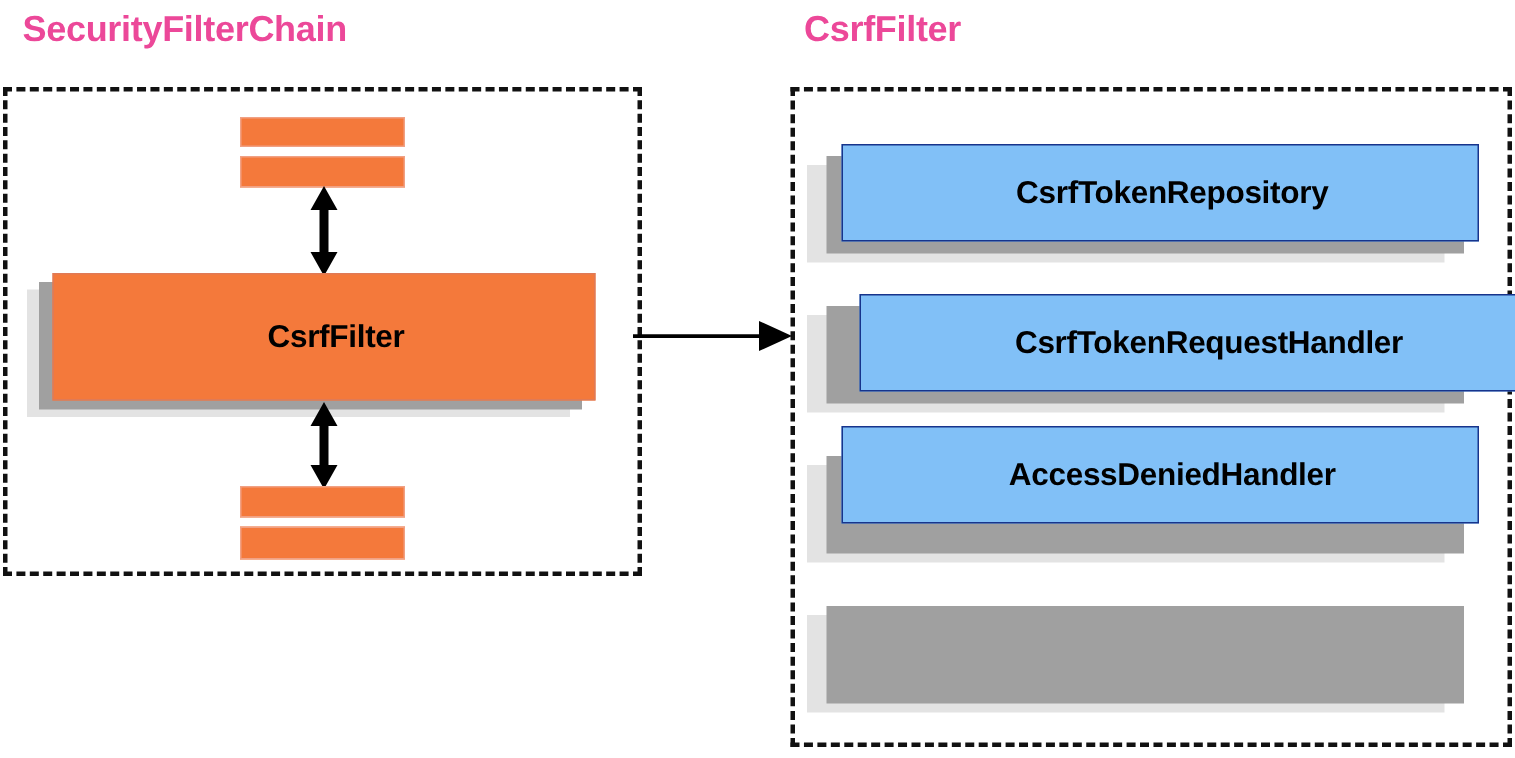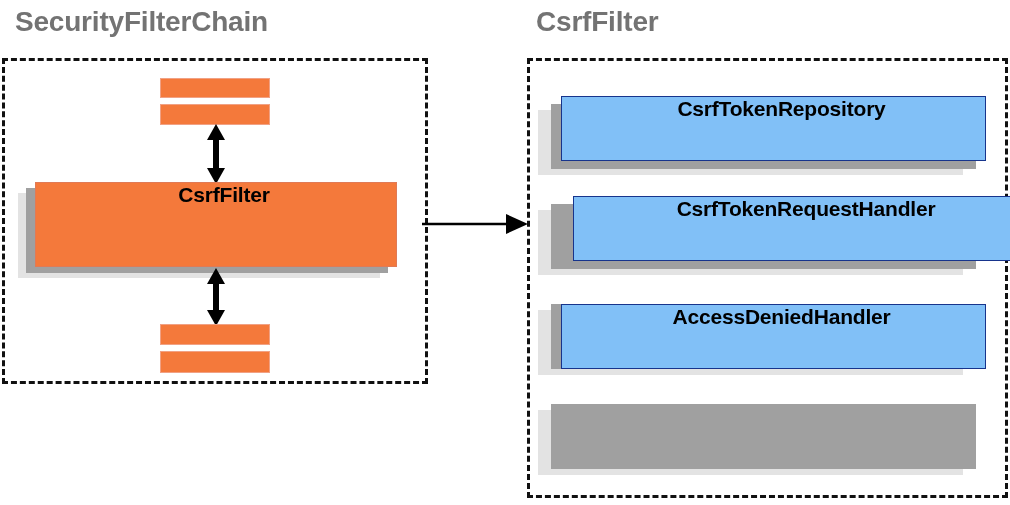--- a/index.html
+++ b/index.html
@@ -14,23 +14,23 @@
     position: relative;
     width: 1010px;
     height: 505px;
     background: #ffffff;
     overflow: hidden;
   }
 
   
   .panel-title {
     position: absolute;
-    font-size: 28px;
+    font-size: 24px;
     font-weight: bold;
-    color: #737373;
+    color: #ec4899;
     letter-spacing: -0.2px;
     white-space: nowrap;
     line-height: 1;
   }
   #title-left  { left: 15px;  top: 8px; }
   #title-right { left: 536px; top: 8px; }
 
   
   .panel {
     position: absolute;
@@ -50,21 +50,21 @@
     background: #e3e3e3;
   }
   .stack .shadow-dark {
     position: absolute;
     background: #a0a0a0;
   }
   .stack .face {
     position: absolute;
     box-sizing: border-box;
     display: flex;
-    align-items: flex-start;
+    align-items: center;
     justify-content: center;
     padding-left: 16px;
   }
   .stack .face-label {
     font-size: 21px;
     font-weight: bold;
     color: #000000;
     white-space: nowrap;
     letter-spacing: -0.2px;
   }
@@ -150,21 +150,21 @@
     <div class="shadow-light" style="left:538px; top:210px; width:425px; height:65px;"></div>
     <div class="shadow-dark" style="left:551px; top:204px; width:425px; height:65px;"></div>
     <div class="face face-blue" style="left:561px; top:196px; width:450px; height:65px;margin-left:12px;">
       <span class="face-label">CsrfTokenRequestHandler</span>
     </div>
   </div>
 
   <div class="stack" style="left:0px; top:0px; width:1010px; height:505px;">
     <div class="shadow-light" style="left:538px; top:310px; width:425px; height:65px;"></div>
     <div class="shadow-dark" style="left:551px; top:304px; width:425px; height:65px;"></div>
-    <div class="face face-blue" style="left:561px; top:304px; width:425px; height:65px;">
+    <div class="face face-blue" style="left:561px; top:284px; width:425px; height:65px;">
       <span class="face-label">AccessDeniedHandler</span>
     </div>
   </div>
 
   <div class="stack" style="left:0px; top:0px; width:1010px; height:505px;">
     <div class="shadow-light" style="left:538px; top:410px; width:425px; height:65px;"></div>
     <div class="shadow-dark" style="left:551px; top:404px; width:425px; height:65px;"></div>
   </div>
 
 </div>

